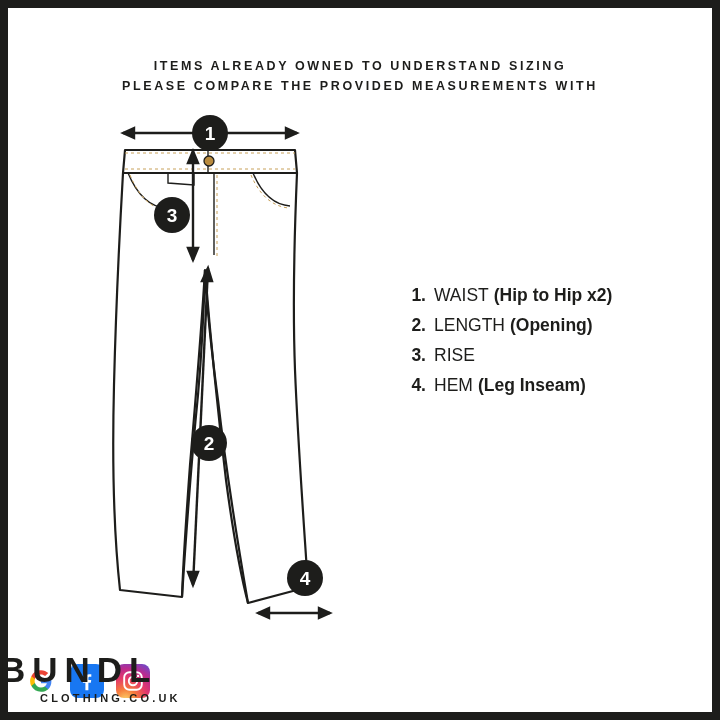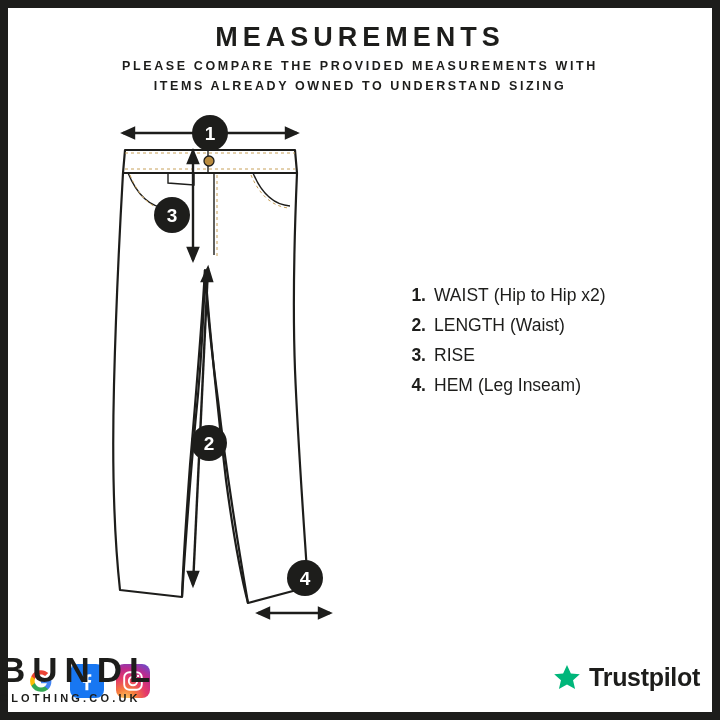--- a/index.html
+++ b/index.html
@@ -78,21 +78,21 @@
     width: 26px;
     text-align: right;
     font-weight: bold;
     margin-right: 8px;
     flex: 0 0 auto;
   }
   .legend-label {
     font-weight: normal;
   }
   .legend-desc {
-    font-weight: normal;
+    font-weight: bold;
     margin-left: 5px;
   }
 
   
   .social {
     position: absolute;
     left: 24px;
     bottom: 22px;
     display: flex;
     align-items: center;
@@ -131,20 +131,21 @@
     letter-spacing: 7px;
     color: #1d1d1b;
     line-height: 1;
   }
   .brand-sub {
     font-size: 11px;
     font-weight: bold;
     letter-spacing: 3.2px;
     color: #1d1d1b;
     margin-top: 5px;
+    padding-left: 40px;
   }
 
   .trustpilot {
     position: absolute;
     right: 20px;
     bottom: 28px;
     display: flex;
     align-items: center;
     gap: 7px;
   }
@@ -158,24 +159,23 @@
 </head>
 <body>
 
 <div id="page">
 
   <div class="frame-top"></div>
   <div class="frame-bottom"></div>
   <div class="frame-left"></div>
   <div class="frame-right"></div>
 
-  <div class="title">MEASUREMENTS</div>
   <div class="subtitle">
+    <div>ITEMS ALREADY OWNED TO UNDERSTAND SIZING</div>
     <div>PLEASE COMPARE THE PROVIDED MEASUREMENTS WITH</div>
-    <div>ITEMS ALREADY OWNED TO UNDERSTAND SIZING</div>
   </div>
 
   <div class="diagram">
     <svg width="300" height="520" viewBox="0 0 300 520">
       <g fill="#ffffff" stroke="#1d1d1b" stroke-width="2.2" stroke-linejoin="round">
 
         <path d="M35 45 L205 45 L207 68 L33 68 Z"></path>
 
         <path d="M33 68
                  C 30 120, 26 200, 24 280
@@ -246,21 +246,21 @@
 
   <div class="legend">
     <div class="legend-item">
       <span class="legend-num">1.</span>
       <span class="legend-label">WAIST</span>
       <span class="legend-desc">(Hip to Hip x2)</span>
     </div>
     <div class="legend-item">
       <span class="legend-num">2.</span>
       <span class="legend-label">LENGTH</span>
-      <span class="legend-desc">(Waist)</span>
+      <span class="legend-desc">(Opening)</span>
     </div>
     <div class="legend-item">
       <span class="legend-num">3.</span>
       <span class="legend-label">RISE</span>
     </div>
     <div class="legend-item">
       <span class="legend-num">4.</span>
       <span class="legend-label">HEM</span>
       <span class="legend-desc">(Leg Inseam)</span>
     </div>
@@ -287,21 +287,14 @@
         <circle cx="17.1" cy="6.9" r="1.2" fill="#ffffff" stroke="none"></circle>
       </svg>
     </div>
   </div>
 
   <div class="brand">
     <div class="brand-name">BUNDL</div>
     <div class="brand-sub">CLOTHING.CO.UK</div>
   </div>
 
-  <div class="trustpilot">
-    <svg width="30" height="29" viewBox="0 0 24 24">
-      <polygon points="12,1.6 15.2,8.6 22.6,9.3 17,14.2 18.7,21.6 12,17.7 5.3,21.6 7,14.2 1.4,9.3 8.8,8.6" fill="#00b67a"></polygon>
-      <polygon points="12,11.6 15.4,12.9 12,17.7 9.6,19.1 10.6,14.2" fill="#ffffff" opacity="0"></polygon>
-    </svg>
-    <span class="tp-label">Trustpilot</span>
-  </div>
 
 </div>
 
 </body></html>

